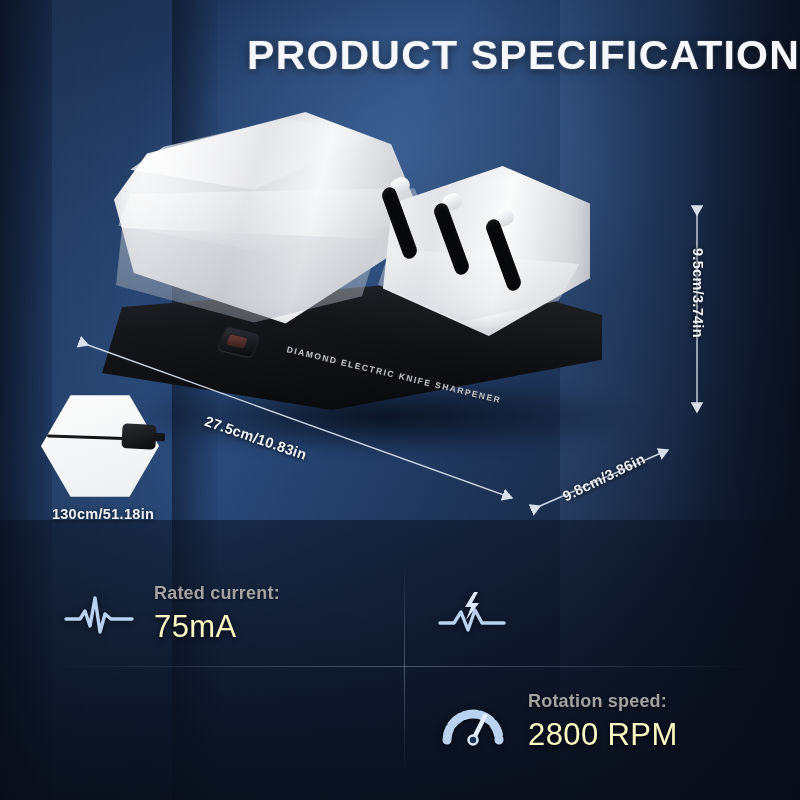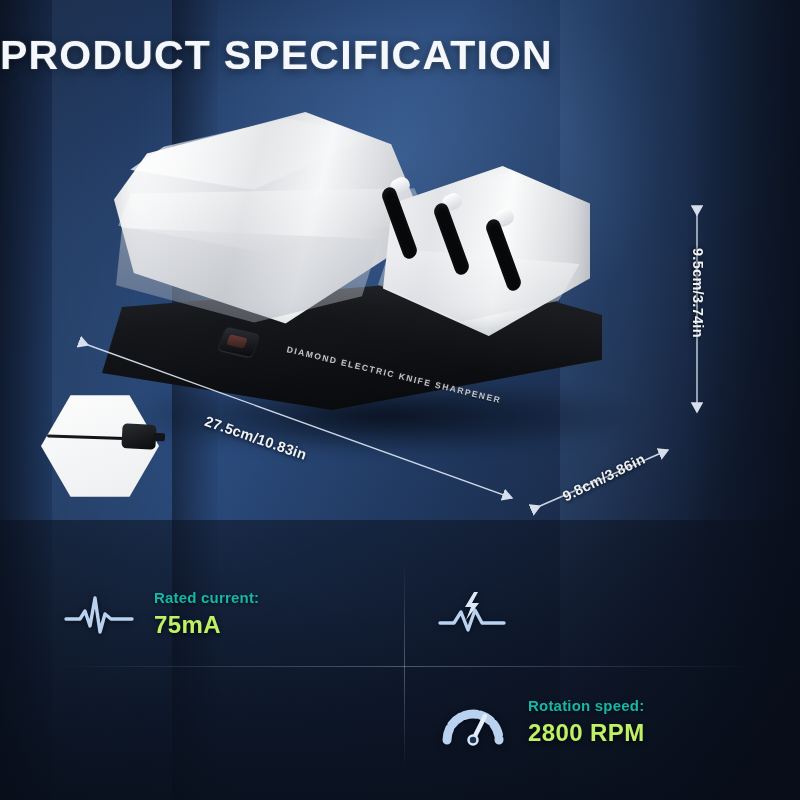--- a/index.html
+++ b/index.html
@@ -20,21 +20,21 @@
   .band-d{left:560px;width:150px;background:linear-gradient(90deg,rgba(96,140,196,.16),rgba(96,140,196,0));}
   .band-e{right:-6px;width:120px;background:linear-gradient(270deg,rgba(8,13,24,.72),rgba(8,13,24,0));}
   .bg-glow{position:absolute;left:120px;top:-60px;width:560px;height:430px;border-radius:50%;
     background:radial-gradient(ellipse at 50% 50%,rgba(120,168,226,.22),rgba(120,168,226,0) 68%);}
   .bg-floor{position:absolute;left:0;right:0;top:520px;height:280px;
     background:linear-gradient(180deg,rgba(11,18,33,.55),rgba(11,18,33,.92));}
   .bg-vig{position:absolute;inset:0;
     background:radial-gradient(ellipse at 48% 40%,rgba(0,0,0,0) 42%,rgba(4,8,16,.55) 100%);}
 
   
-  .title{position:absolute;left:0;right:0;top:32px;text-align:left;
+  .title{position:absolute;left:0;right:0;top:32px;text-align:right;
     font-size:41px;font-weight:700;letter-spacing:1.2px;color:#f4f7fb;
     text-shadow:0 2px 10px rgba(0,0,0,.55),0 0 2px rgba(255,255,255,.35);}
 
   
   .product{position:absolute;left:92px;top:108px;width:560px;height:350px;}
   .shadow-floor{position:absolute;left:30px;top:268px;width:520px;height:80px;border-radius:50%;
     background:radial-gradient(ellipse at 50% 50%,rgba(3,6,13,.80),rgba(3,6,13,0) 70%);filter:blur(6px);}
 
   
   .base{position:absolute;left:10px;top:170px;width:500px;height:132px;
@@ -122,23 +122,23 @@
   .divider-h{position:absolute;left:6px;top:110px;width:700px;height:1px;
     background:linear-gradient(90deg,rgba(170,190,220,0),rgba(170,190,220,.38),rgba(170,190,220,0));}
   .spec{position:absolute;display:flex;align-items:center;gap:18px;width:330px;height:96px;}
   .sp-tl{left:14px;top:10px;}
   .sp-tr{left:388px;top:10px;}
   .sp-bl{left:14px;top:118px;}
   .sp-br{left:388px;top:118px;}
   .sp-icon{flex:0 0 auto;width:74px;height:64px;display:flex;align-items:center;justify-content:center;}
   .sp-icon svg{filter:drop-shadow(0 1px 3px rgba(0,0,0,.55));}
   .sp-text{display:flex;flex-direction:column;gap:5px;}
-  .sp-label{font-size:15px;font-weight:700;color:#14b8a6;letter-spacing:.2px;
+  .sp-label{font-size:18px;font-weight:700;color:#a3a3a3;letter-spacing:.2px;
     text-shadow:0 1px 3px rgba(0,0,0,.6);}
-  .sp-value{font-size:24px;font-weight:700;color:#bef264;letter-spacing:.4px;
+  .sp-value{font-size:31px;font-weight:400;color:#fef9c3;letter-spacing:.4px;
     text-shadow:0 2px 5px rgba(0,0,0,.7);}
 </style>
 </head>
 <body>
 
 <div class="stage">
 
   <div class="bg-base"></div>
   <div class="bg-glow"></div>
   <div class="bg-band band-a"></div>
@@ -172,20 +172,21 @@
 
     <div class="switch"></div>
     <div class="switch-i"></div>
 
     <div class="base-label">DIAMOND ELECTRIC KNIFE SHARPENER</div>
   </div>
 
   <div class="cord-hex"></div>
   <div class="cord-wire"></div>
   <div class="cord-plug"></div>
+  <div class="cord-label">130cm/51.18in</div>
 
   <svg class="dimsvg" width="800" height="800" viewBox="0 0 800 800">
     <defs>
       <marker id="ah" markerWidth="9" markerHeight="9" refX="7" refY="4.5" orient="auto">
         <path d="M0,0 L8,4.5 L0,9 z" fill="#e7eef8"></path>
       </marker>
       <marker id="ah2" markerWidth="9" markerHeight="9" refX="7" refY="4.5" orient="auto">
         <path d="M0,0 L8,4.5 L0,9 z" fill="#e7eef8"></path>
       </marker>
     </defs>

